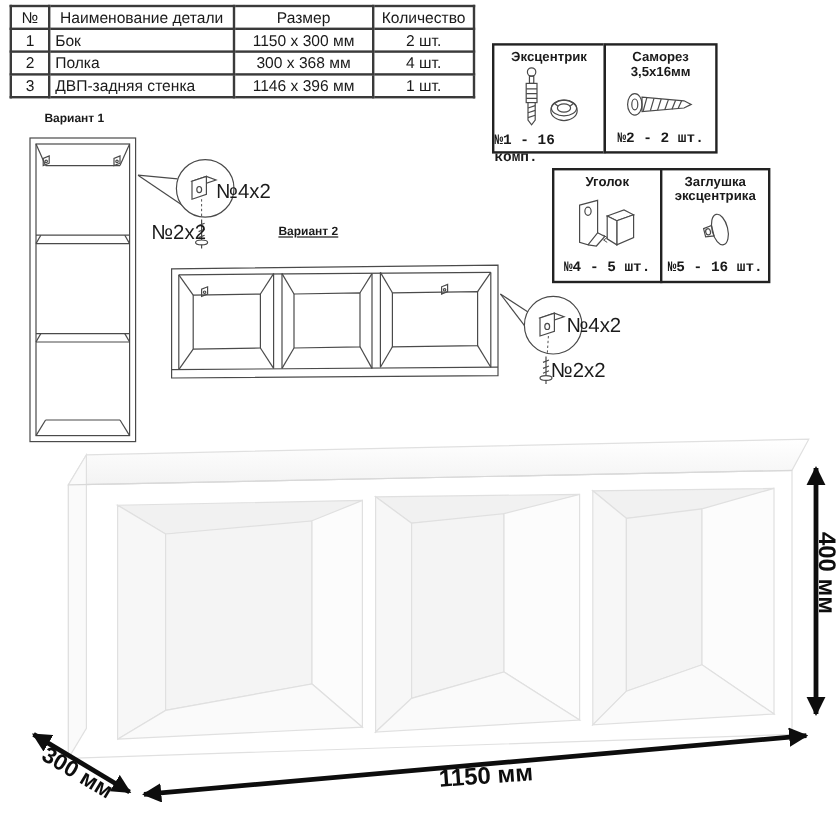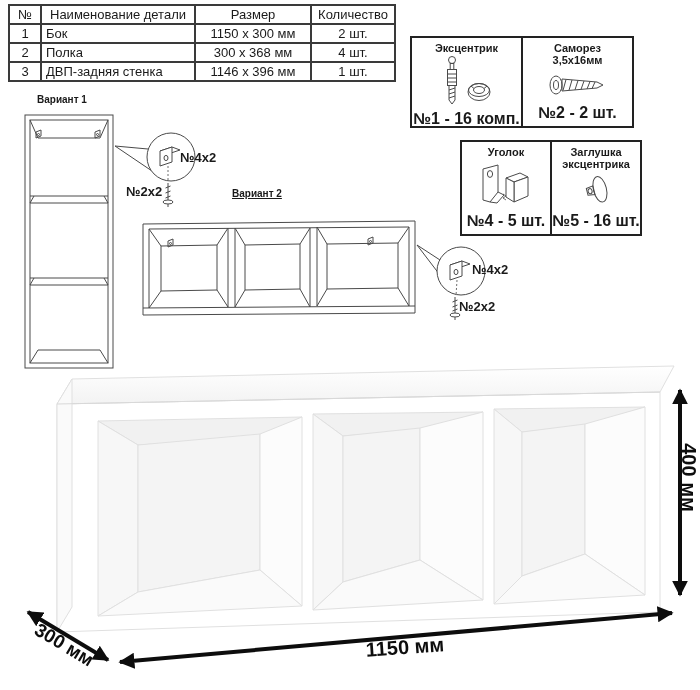--- a/index.html
+++ b/index.html
@@ -16,29 +16,29 @@
   .col-size{width:106px;text-align:center;}
   .col-qty{width:74px;text-align:center;}
 
   
   .hw-row{position:absolute;display:flex;}
   .hw-row-top{left:410px;top:36px;}
   .hw-row-bottom{left:460px;top:140px;}
   .hw-cell{border:2px solid #222;background:#fff;margin-left:-2px;display:flex;
       flex-direction:column;align-items:center;box-sizing:border-box;}
   .hw-cell:first-child{margin-left:0;}
-  .hw-row-top .hw-cell{width:113px;height:92px;}
+  .hw-row-top .hw-cell{width:95px;height:92px;}
   .hw-row-bottom .hw-cell{width:92px;height:96px;}
   .hw-name{font-size:11px;font-weight:bold;line-height:12px;text-align:center;padding-top:4px;}
   .hw-icon{flex:1;display:flex;align-items:center;justify-content:center;}
-  .hw-count{font-size:16px;font-weight:bold;padding-bottom:4px;}
+  .hw-count{font-size:12px;font-weight:bold;padding-bottom:4px;font-family:Liberation Mono, monospace;}
 
   
   .dlabel{position:absolute;font-size:10px;font-weight:bold;white-space:nowrap;}
-  .clabel{position:absolute;font-size:13px;font-weight:bold;white-space:nowrap;}
+  .clabel{position:absolute;font-size:17px;font-weight:normal;white-space:nowrap;}
 
   
   .dim{position:absolute;font-size:20px;font-weight:bold;color:#0d0d0d;text-align:center;white-space:nowrap;}
   .dim-w{left:330px;top:636px;width:150px;transform:rotate(-4deg);}
   .dim-h{left:638px;top:466px;width:100px;transform:rotate(90deg);}
   .dim-d{left:18px;top:634px;width:92px;transform:rotate(31deg);font-size:19px;}
 
   svg{position:absolute;}
   .line-art{stroke:#4a4a4a;stroke-width:1;fill:none;}
 </style>

